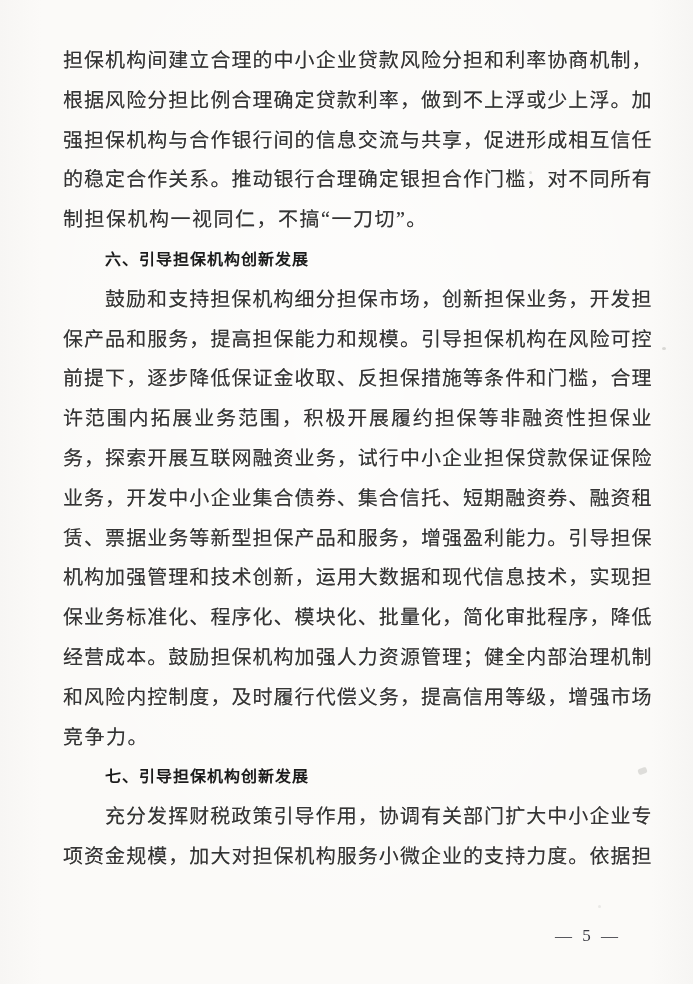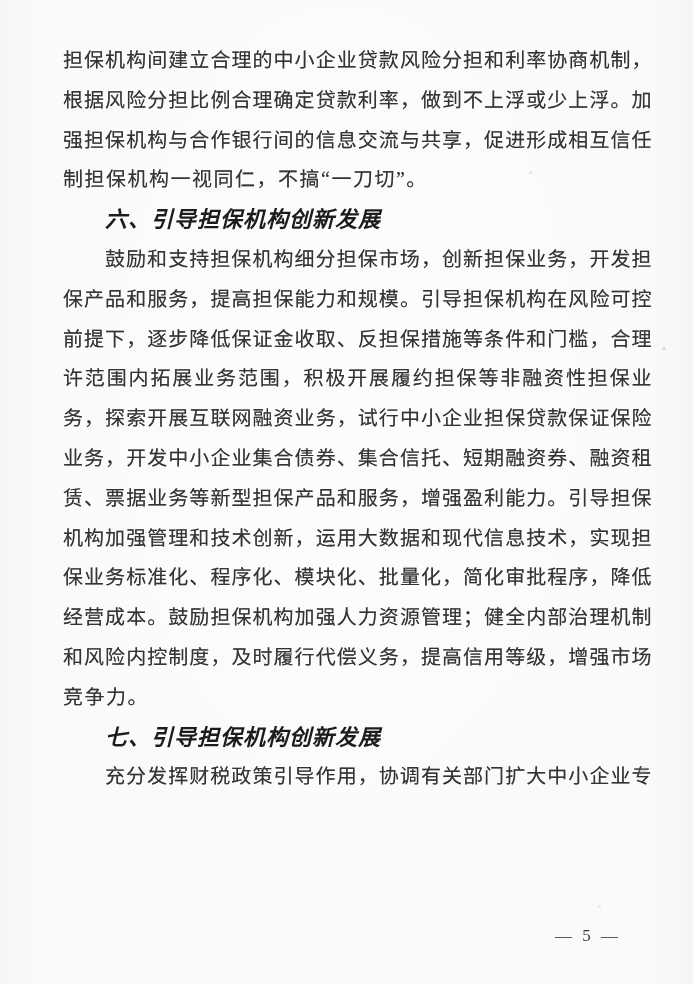--- a/index.html
+++ b/index.html
@@ -41,26 +41,25 @@
     text-justify: inter-character;
     letter-spacing: 0.5px;
   }
   .line.indent {
     padding-left: 42px;
     font-family: Liberation Serif, serif;
   }
   .line.heading {
     font-family: "Liberation Sans", "DejaVu Sans", sans-serif;
     font-weight: 700;
-    font-size: 22px;
+    font-size: 16px;
     color: #1c1c1c;
     letter-spacing: 1px;
     padding-left: 42px;
     text-shadow: none;
-    font-style: italic;
   }
   .page-number {
     position: absolute;
     top: 926px;
     right: 72px;
     font-size: 17px;
     letter-spacing: 3px;
     color: #3a3a42;
     font-family: "Liberation Serif", "DejaVu Serif", serif;
   }
@@ -78,40 +77,42 @@
 </head>
 <body>
 
 <div class="page">
 
   <div class="text-block">
 
     <div class="line just">担保机构间建立合理的中小企业贷款风险分担和利率协商机制，</div>
     <div class="line just">根据风险分担比例合理确定贷款利率，做到不上浮或少上浮。加</div>
     <div class="line just">强担保机构与合作银行间的信息交流与共享，促进形成相互信任</div>
+    <div class="line just">的稳定合作关系。推动银行合理确定银担合作门槛，对不同所有</div>
     <div class="line">制担保机构一视同仁，不搞“一刀切”。</div>
 
     <div class="line heading">六、引导担保机构创新发展</div>
 
     <div class="line just indent">鼓励和支持担保机构细分担保市场，创新担保业务，开发担</div>
     <div class="line just">保产品和服务，提高担保能力和规模。引导担保机构在风险可控</div>
     <div class="line just">前提下，逐步降低保证金收取、反担保措施等条件和门槛，合理</div>
     <div class="line just">许范围内拓展业务范围，积极开展履约担保等非融资性担保业</div>
     <div class="line just">务，探索开展互联网融资业务，试行中小企业担保贷款保证保险</div>
     <div class="line just">业务，开发中小企业集合债券、集合信托、短期融资券、融资租</div>
     <div class="line just">赁、票据业务等新型担保产品和服务，增强盈利能力。引导担保</div>
     <div class="line just">机构加强管理和技术创新，运用大数据和现代信息技术，实现担</div>
     <div class="line just">保业务标准化、程序化、模块化、批量化，简化审批程序，降低</div>
     <div class="line just">经营成本。鼓励担保机构加强人力资源管理；健全内部治理机制</div>
     <div class="line just">和风险内控制度，及时履行代偿义务，提高信用等级，增强市场</div>
     <div class="line">竞争力。</div>
 
     <div class="line heading">七、引导担保机构创新发展</div>
 
     <div class="line just indent">充分发挥财税政策引导作用，协调有关部门扩大中小企业专</div>
+    <div class="line just">项资金规模，加大对担保机构服务小微企业的支持力度。依据担</div>
 
   </div>
 
   <div class="page-number">— 5 —</div>
 
   <div class="speck s1"></div>
   <div class="speck s2"></div>
   <div class="speck s3"></div>
   <div class="speck s4"></div>
   <div class="speck s5"></div>

